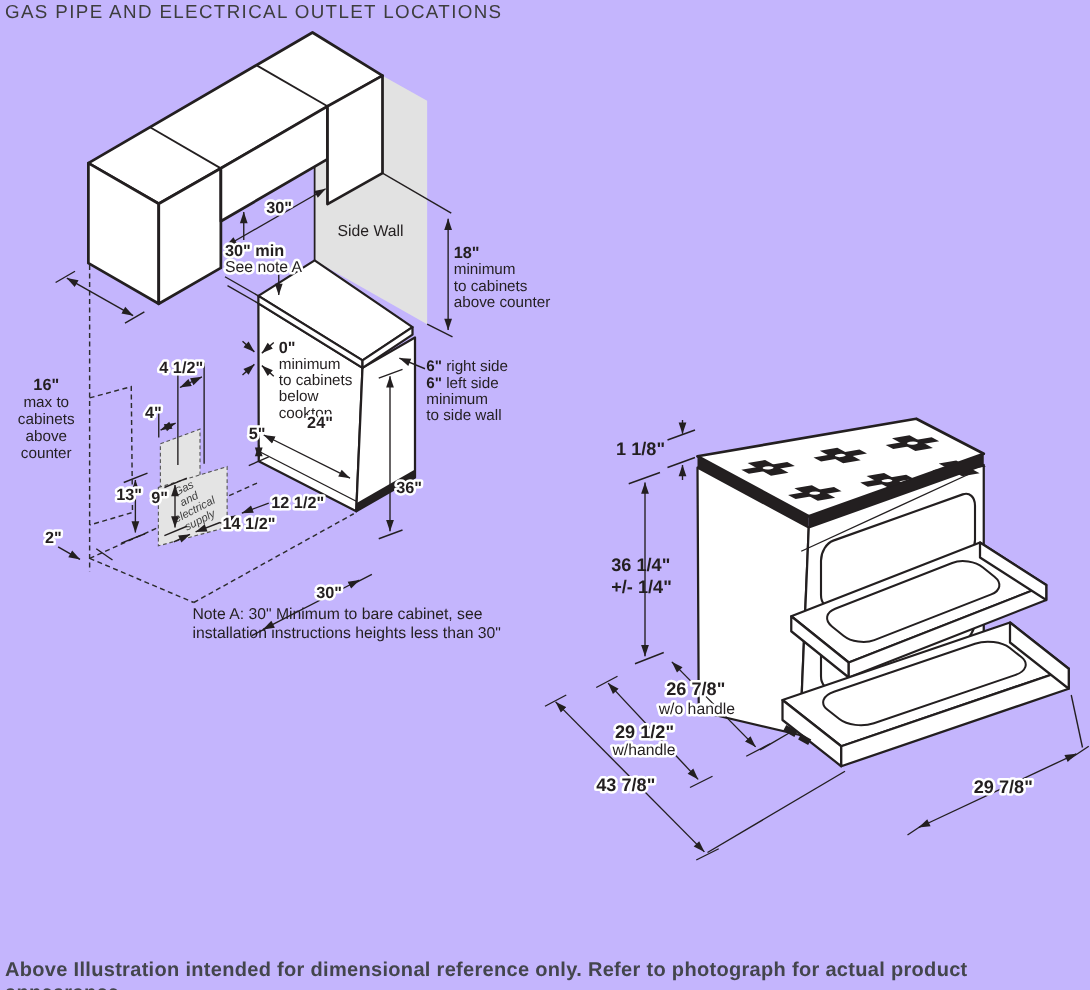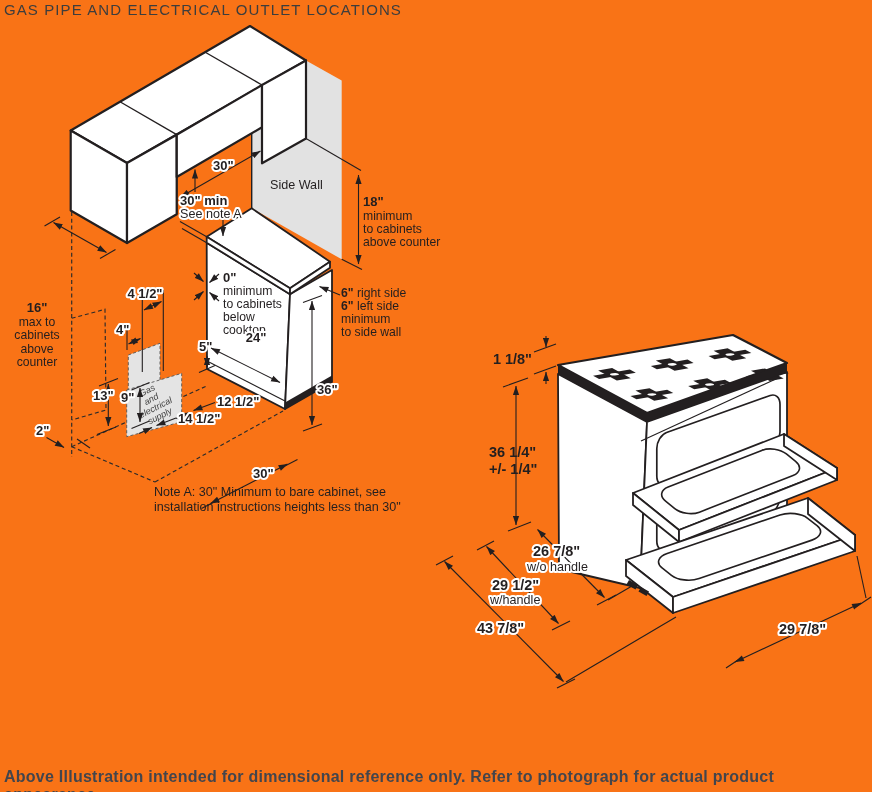--- a/index.html
+++ b/index.html
@@ -1,16 +1,16 @@
 <!DOCTYPE html>
 <html><head>
 <meta charset="utf-8">
 <style>
   html,body{margin:0;padding:0;background:#ffffff;}
-  #stage{position:relative;width:872px;height:792px;background:#f97316;overflow:hidden;
+  #stage{position:relative;width:872px;height:792px;background:#c4b5fd;overflow:hidden;
          font-family:"Liberation Sans","DejaVu Sans",sans-serif;}
   #title{position:absolute;left:4px;top:1px;font-size:15px;letter-spacing:1.1px;color:#3d3d3d;}
   #caption{position:absolute;left:4px;top:768px;font-size:16px;letter-spacing:0.25px;color:#43454c;font-weight:bold;}
   svg{position:absolute;left:0;top:0;}
   svg text{font-family:"Liberation Sans","DejaVu Sans",sans-serif;fill:#231f20;}
   .b{font-weight:bold;}
   .s13{font-size:13px;}
   .s12{font-size:12.2px;}
   .s125{font-size:12.6px;}
   .s14{font-size:14.5px;}

